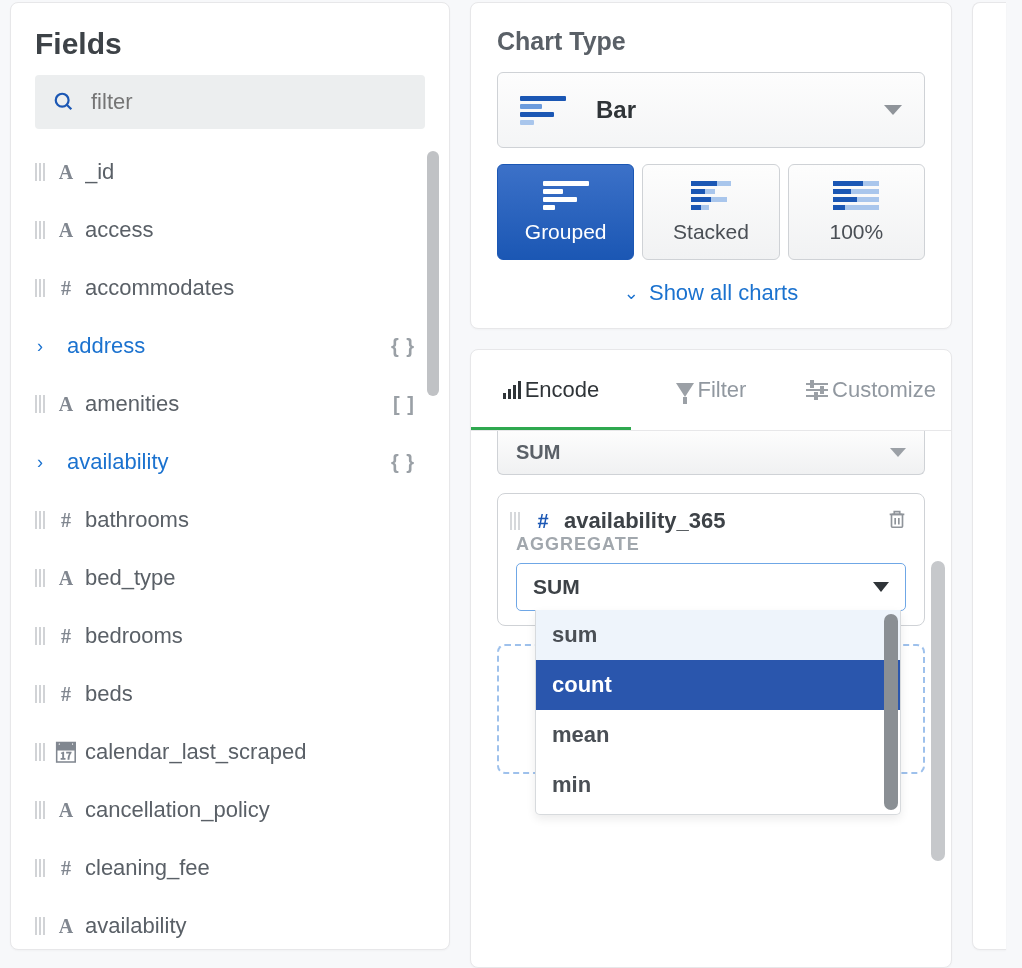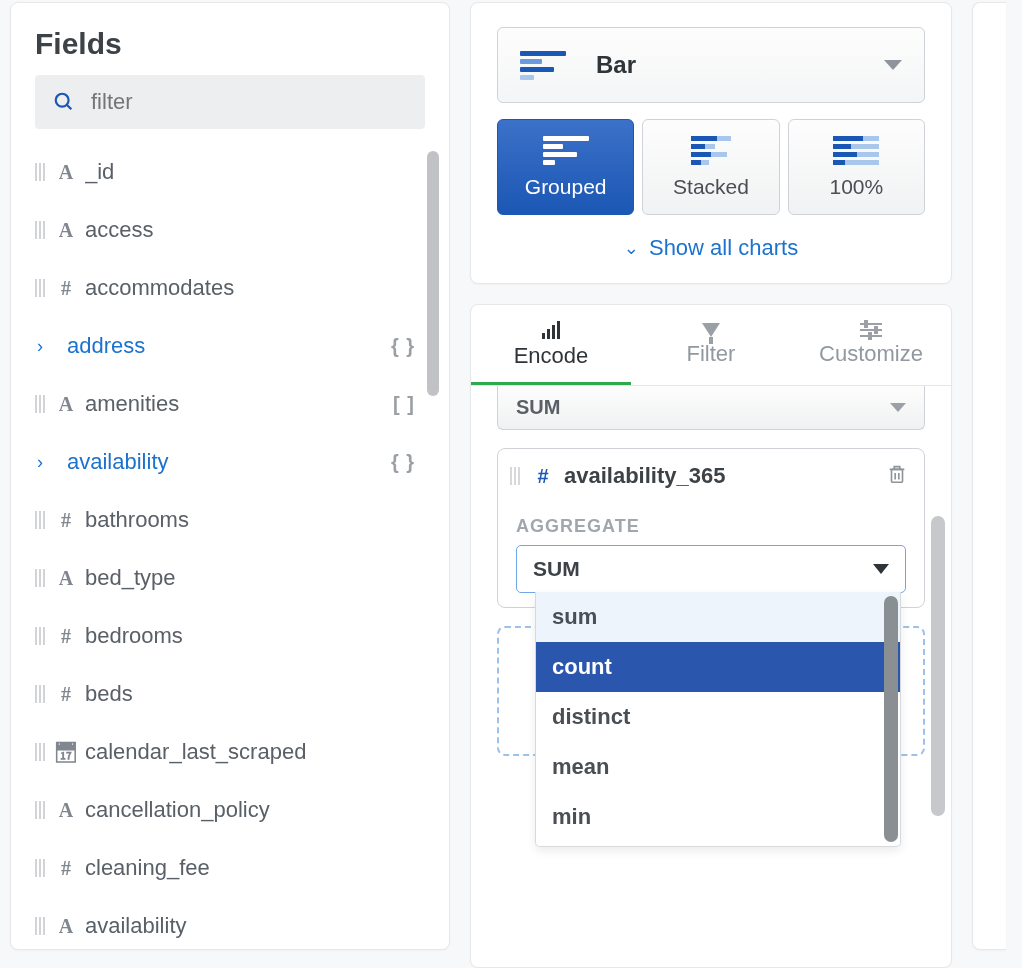--- a/index.html
+++ b/index.html
@@ -205,21 +205,20 @@
     display:flex;
     flex-direction:column;
   }
   .tab-row {
     display: flex;
     height: 80px;
   }
   .tab {
     flex: 1;
     display: flex;
-    flex-direction: column;
     align-items: center;
     justify-content: center;
     gap: 4px;
     color: #9198a0;
     font-size: 22px;
     cursor: pointer;
   }
   .tab.active { color: #2f3438; position: relative; }
   .tab.active::after {
     content: "";
@@ -272,21 +271,21 @@
     font-size: 22px;
     font-weight: 700;
     color: #3d4247;
   }
   .trash {
     margin-left: auto;
     color: #8f949a;
     cursor: pointer;
   }
   .agg-label {
-    margin-top: 27px;
+    margin-top: 0;
     font-size: 18px;
     letter-spacing: 1px;
     font-weight: 600;
     color: #a1a7ad;
     padding-left: 6px;
   }
   .agg-select {
     margin-top: 8px;
     border: 1px solid #6fa7e6;
     border-radius: 5px;
@@ -518,20 +517,21 @@
         <span class="type-icon">A</span>
         <span class="field-name">availability</span>
       </div>
     </div>
   <div class="scrollbar-v"></div>
 </div>
 
 <div class="right-col">
 
   <div class="panel chart-type-panel">
+    <div class="chart-type-title">Chart Type</div>
     <div class="chart-select">
       <span class="bar-glyph">
         <i style="width:46px;background:#1b57b4"></i>
           <i style="width:22px;background:#6b9bdd"></i>
         <i style="width:34px;background:#1b57b4"></i>
           <i style="width:14px;background:#a9c6ec"></i>
       </span>
       <span class="chart-select-label">Bar</span>
       <span class="caret"></span>
     </div>
@@ -642,21 +642,20 @@
           </span>
         </div>
         <div class="agg-label">AGGREGATE</div>
         <div class="agg-select">
           <span>SUM</span>
           <span class="caret2"></span>
           <div class="dropdown">
             <div class="dropdown-inner" id="dd-inner">
                 <div class="dd-item hover">sum</div>
                 <div class="dd-item selected">count</div>
-                <div class="dd-item">distinct</div>
                 <div class="dd-item">mean</div>
                 <div class="dd-item">min</div>
               </div>
             <div class="dd-scroll"></div>
           </div>
         </div>
       </div>
 
       <div class="dashed-drop"></div>
       <div class="encode-scroll"></div>

